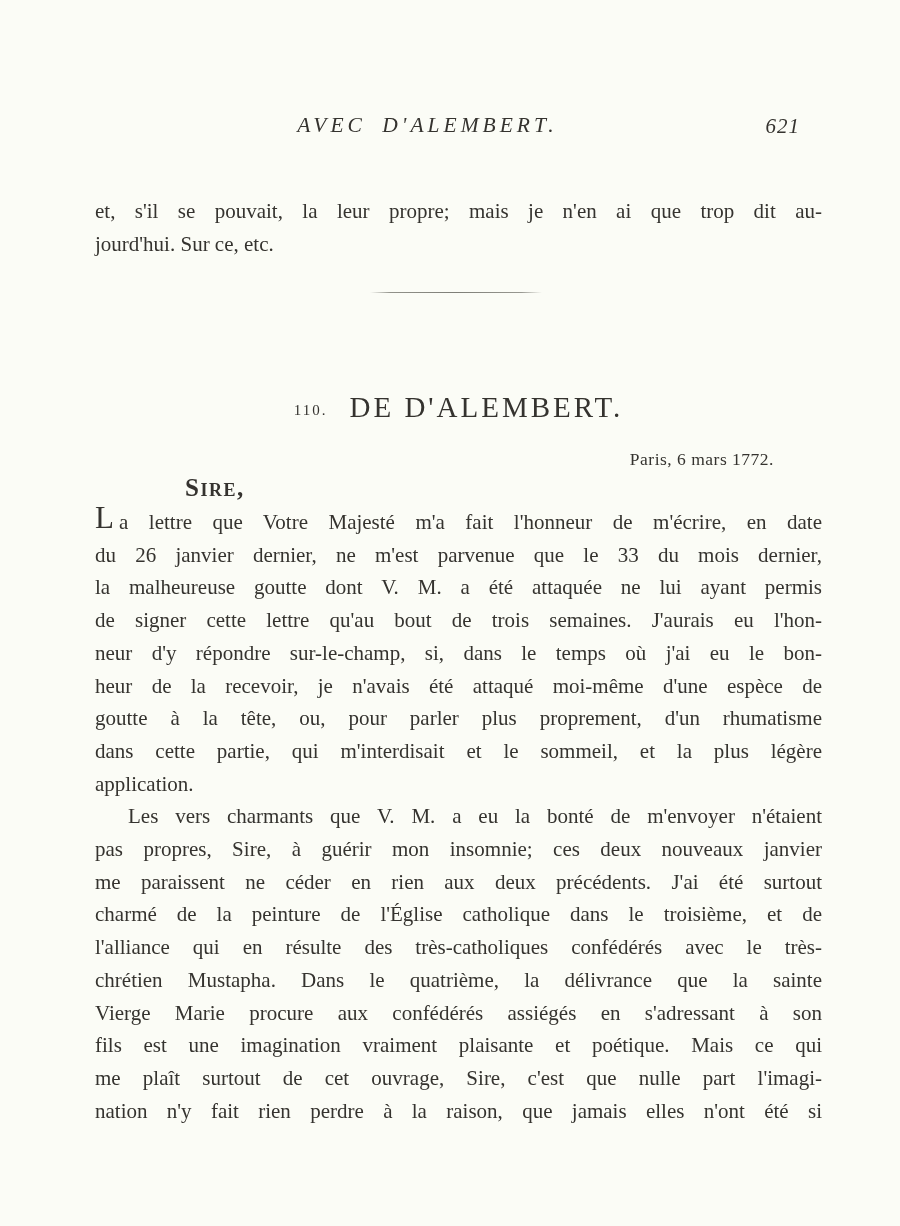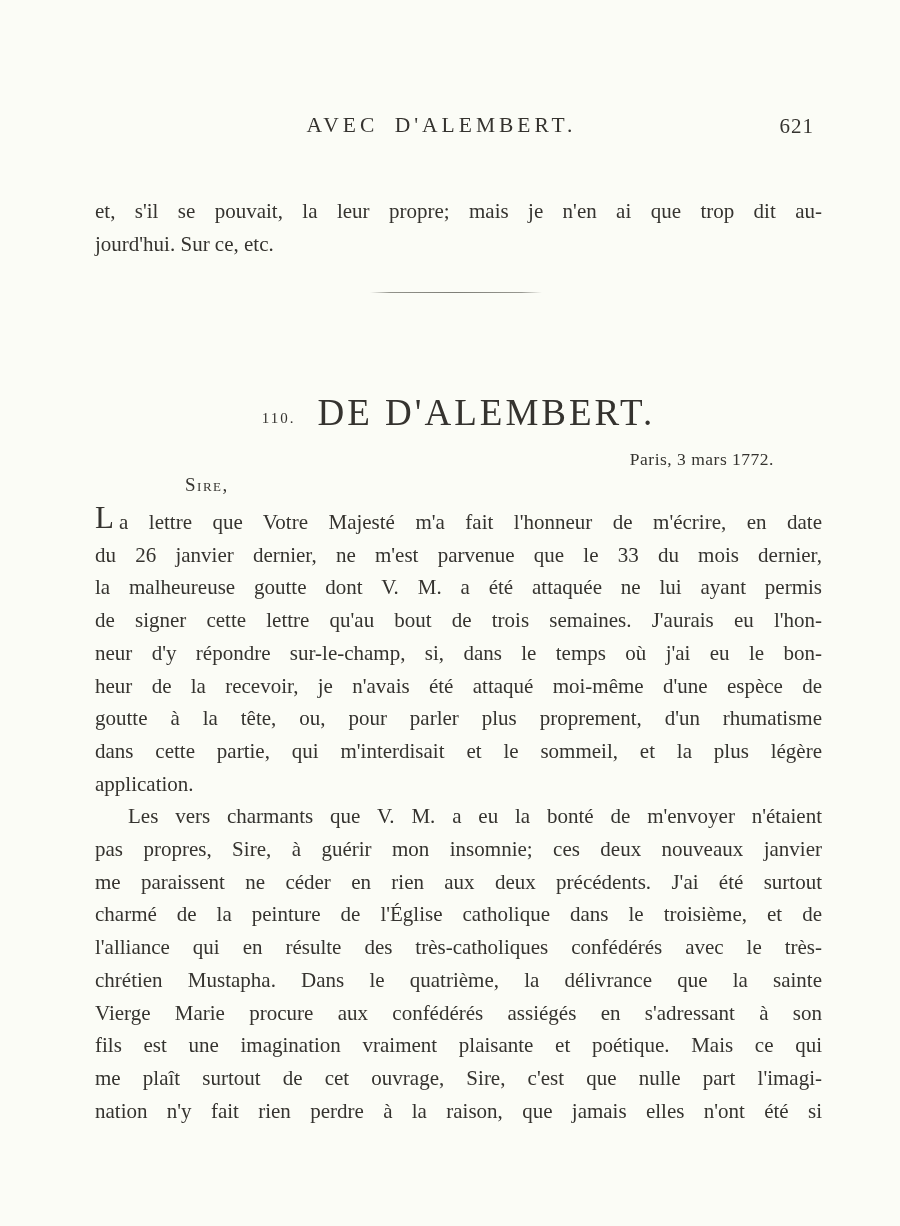--- a/index.html
+++ b/index.html
@@ -14,21 +14,21 @@
     margin: 0 auto;
     background: var(--bg, #fbfcf6);
     color: var(--ink, #35332f);
     font-family: "Liberation Serif", "DejaVu Serif", serif;
     overflow: hidden;
   }
   .abs { position: absolute; }
 
   
   #running-row {
-    left: 95px; top: 113px; width: 727px; height: 30px;
+    left: 81px; top: 113px; width: 727px; height: 30px; font-style: italic;
   }
   #running-title {
     display: block;
     text-align: center;
     font-size: 21.5px;
     letter-spacing: 4px;
     word-spacing: 7px;
     margin-right: 34px; 
   }
   #page-number {
@@ -58,37 +58,38 @@
     text-align: center;
     white-space: nowrap;
   }
   #section-number {
     font-size: 15px;
     letter-spacing: 2px;
     margin-right: 22px;
     vertical-align: 2px;
   }
   #section-title {
-    font-size: 37px;
+    font-size: 29px;
     letter-spacing: 3px;
   }
 
   
   #dateline {
     left: 95px; top: 449px; width: 727px;
     text-align: right;
     padding-right: 0;
     box-sizing: border-box;
     font-size: 17.5px;
     letter-spacing: .5px;
   }
   #dateline span { margin-right: 48px; }
   #salutation {
     left: 95px; top: 474px; width: 727px;
-    font-size: 19px;
+    font-size: 25px;
+    font-weight: bold;
   }
   #salutation span {
     margin-left: 90px;
     font-variant: small-caps;
     letter-spacing: 1.5px;
   }
 
   
   #letter-body {
     left: 95px; top: 506px; width: 727px;
@@ -128,21 +129,21 @@
     <div class="line flush">jourd'hui. Sur ce, etc.</div>
   </div>
 
   <div id="divider" class="abs"></div>
 
   <div id="heading" class="abs">
     <span id="section-number">110.</span><span id="section-title">DE D'ALEMBERT.</span>
   </div>
 
   <div id="dateline" class="abs">
-    <span>Paris, 3 mars 1772.</span>
+    <span>Paris, 6 mars 1772.</span>
   </div>
 
   <div id="salutation" class="abs">
     <span>Sire,</span>
   </div>
 
   <div id="letter-body" class="abs">
     <div class="line has-initial">
       <span id="drop-initial">L</span>
       <span>a lettre que Votre Majesté m'a fait l'honneur de m'écrire, en date</span>

